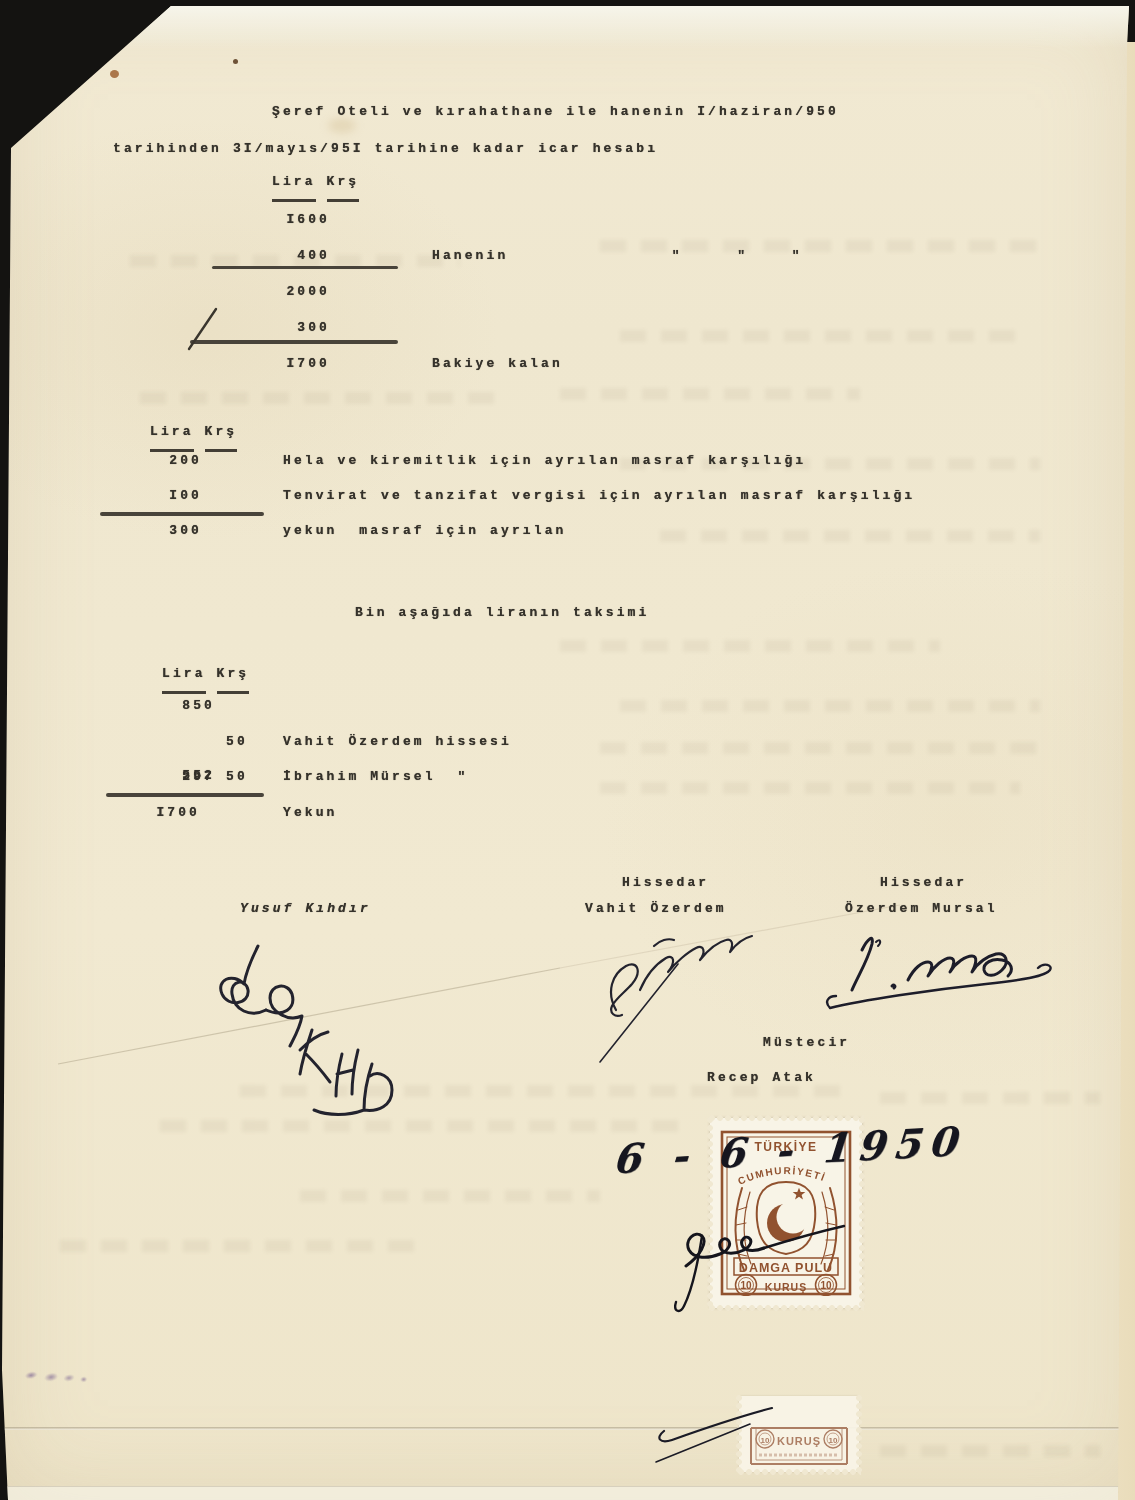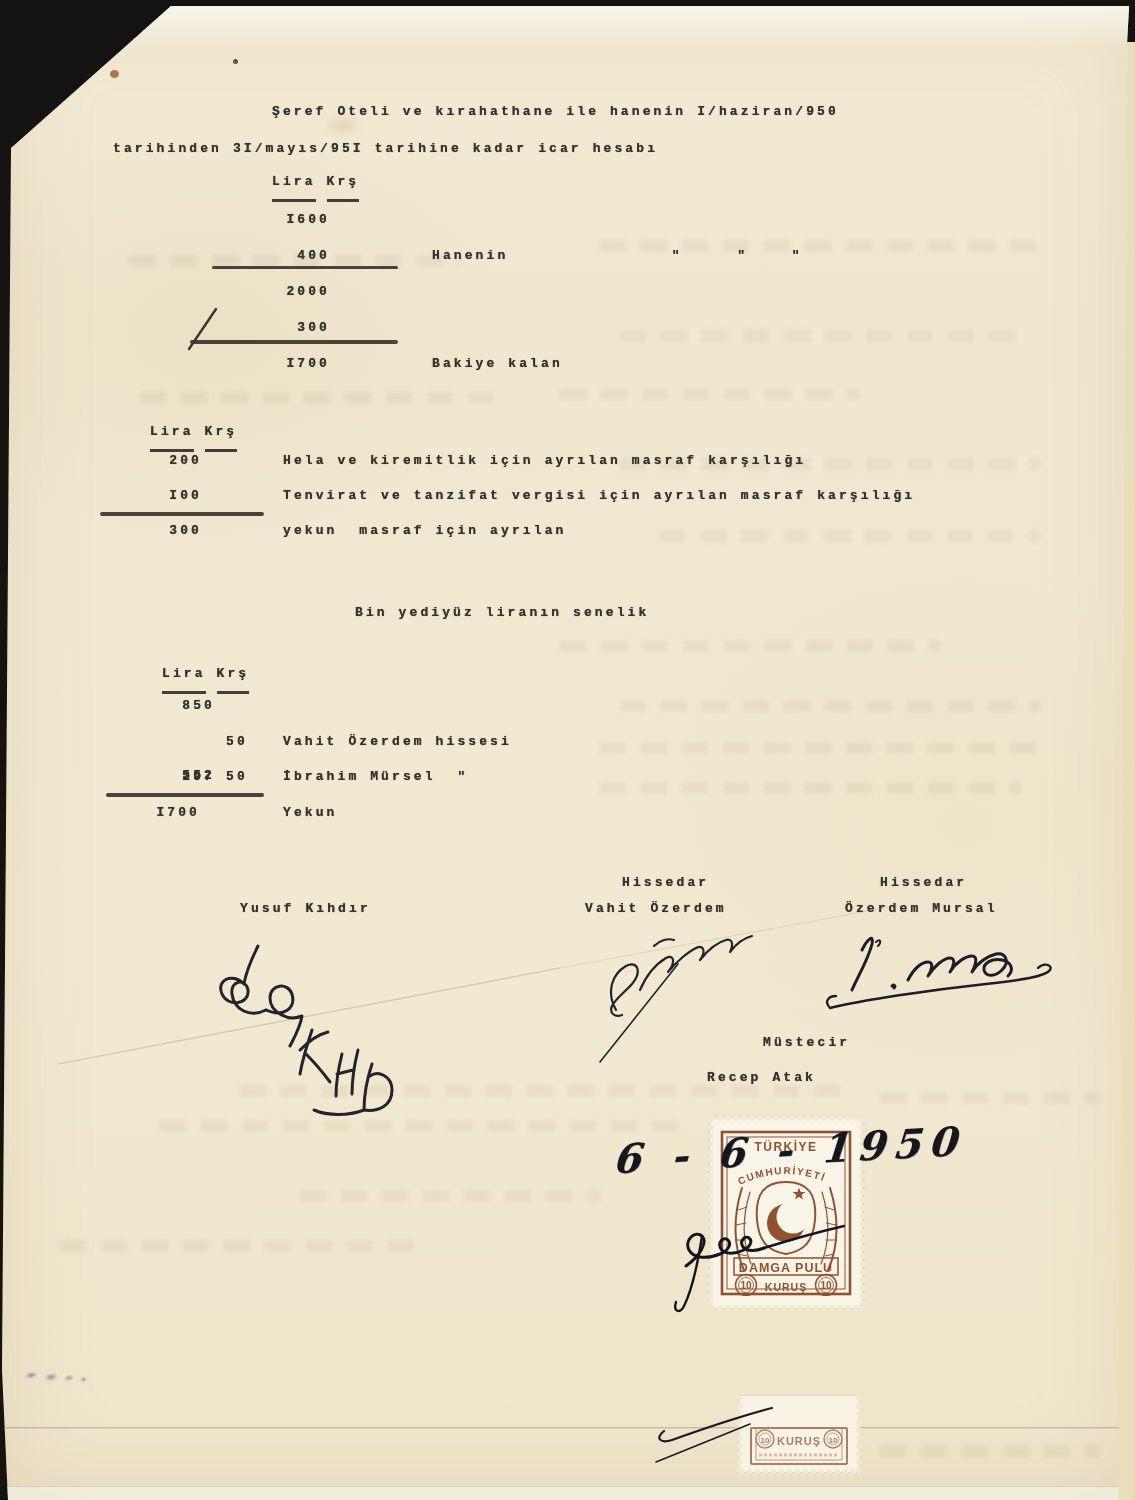--- a/index.html
+++ b/index.html
@@ -105,36 +105,36 @@
 
     <div class="t" style="left:150px;top:424px;"><span class="uw">Lira</span> <span class="uw">Krş</span></div>
     <div class="t" style="left:120px;top:453px;"><span class="amt" style="width:82px;">200</span></div>
     <div class="t" style="left:283px;top:453px;">Hela ve kiremitlik için ayrılan masraf karşılığı</div>
     <div class="t" style="left:120px;top:488px;"><span class="amt" style="width:82px;">I00</span></div>
     <div class="t" style="left:283px;top:488px;">Tenvirat ve tanzifat vergisi için ayrılan masraf karşılığı</div>
     <div class="sumline" style="left:100px;top:512px;width:164px;height:3.5px;"></div>
     <div class="t" style="left:120px;top:523px;"><span class="amt" style="width:82px;">300</span></div>
     <div class="t" style="left:283px;top:523px;">yekun  masraf için ayrılan</div>
 
-    <div class="t" style="left:355px;top:605px;">Bin yediyüz liranın senelik</div>
+    <div class="t" style="left:355px;top:605px;">Bin aşağıda liranın taksimi</div>
     <div class="t" style="left:162px;top:666px;"><span class="uw">Lira</span> <span class="uw">Krş</span></div>
     <div class="t" style="left:135px;top:698px;"><span class="amt" style="width:80px;">850</span></div>
     <div class="t" style="left:135px;top:768px;"><span class="amt" style="width:80px;">552</span></div>
     <div class="t" style="left:226px;top:734px;">50</div>
     <div class="t" style="left:283px;top:734px;">Vahit Özerdem hissesi</div>
     <div class="t" style="left:135px;top:769px;"><span class="amt" style="width:80px;">297</span></div>
     <div class="t" style="left:226px;top:769px;">50</div>
     <div class="t" style="left:283px;top:769px;">İbrahim Mürsel  "</div>
     <div class="sumline" style="left:106px;top:793px;width:158px;height:3.5px;"></div>
     <div class="t" style="left:120px;top:805px;"><span class="amt" style="width:80px;">I700</span></div>
     <div class="t" style="left:283px;top:805px;">Yekun</div>
 
     <div class="t" style="left:622px;top:875px;">Hissedar</div>
     <div class="t" style="left:880px;top:875px;">Hissedar</div>
-    <div class="t" style="left:240px;top:901px;">Yusuf Kıhdır</div>
+    <div class="t" style="left:240px;top:901px;font-style:italic;">Yusuf Kıhdır</div>
     <div class="t" style="left:585px;top:901px;">Vahit Özerdem</div>
     <div class="t" style="left:845px;top:901px;">Özerdem Mursal</div>
 
     <div class="t" style="left:763px;top:1035px;">Müstecir</div>
     <div class="t" style="left:707px;top:1070px;">Recep Atak</div>
 
     <div class="stamp">
       <div class="perf top"></div>
       <div class="perf bottom"></div>
       <div class="perf left"></div>

